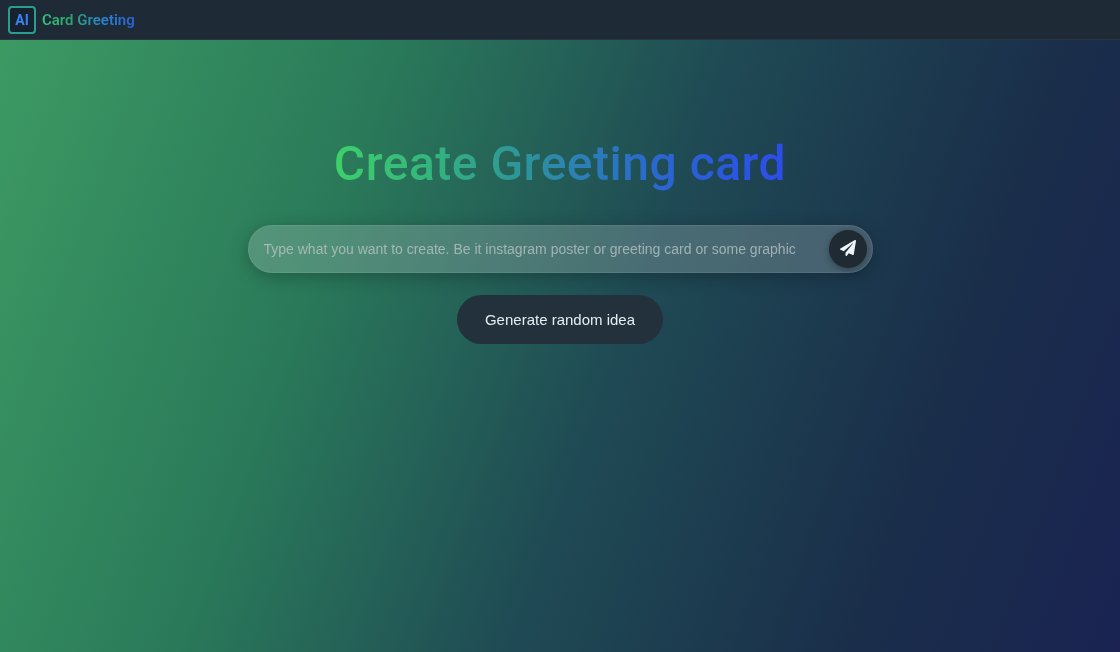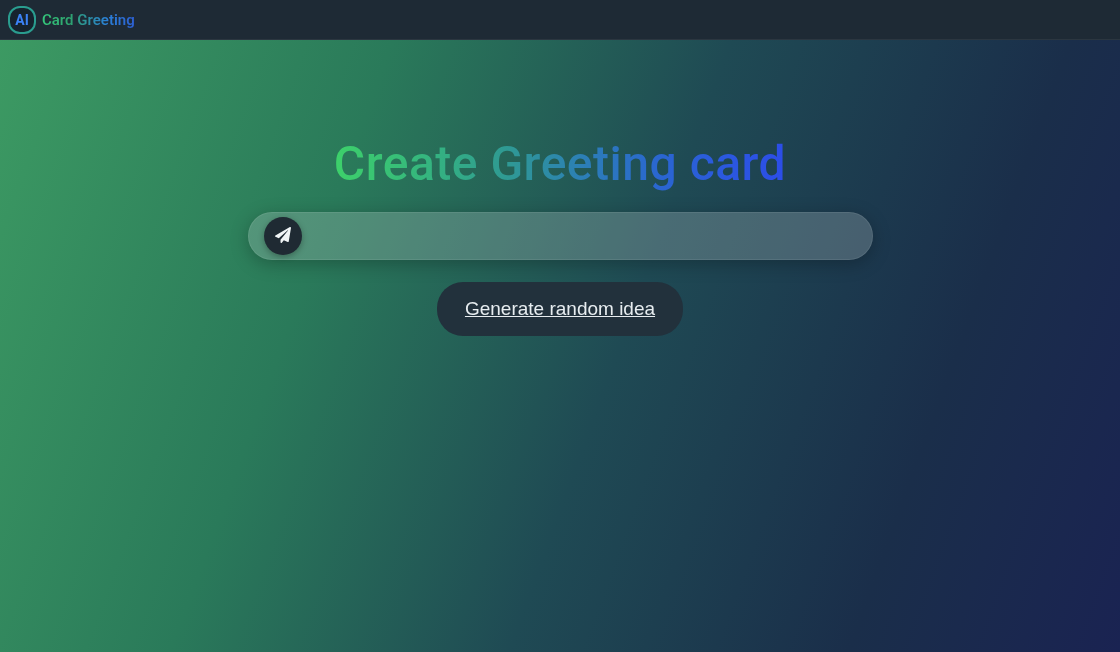--- a/index.html
+++ b/index.html
@@ -24,21 +24,21 @@
     }
     .logo-wrap {
       display: flex;
       align-items: center;
       gap: 6px;
     }
     .logo-badge {
       width: 28px;
       height: 28px;
       border: 2px solid #2a9d8f;
-      border-radius: 12px;
+      border-radius: 4px;
       display: flex;
       align-items: center;
       justify-content: center;
       font-size: 14px;
       font-weight: 700;
       color: #3b82f6;
       background: #16232e;
     }
     .brand-text {
       font-size: 15px;
@@ -53,21 +53,21 @@
       padding-top: 95px;
       display: flex;
       flex-direction: column;
       align-items: center;
     }
     .headline {
       font-size: 48px;
       font-weight: 500;
       letter-spacing: 0.5px;
       text-align: center;
-      margin-bottom: 20px;
+      margin-bottom: 33px;
     }
     .headline .grad {
       background: linear-gradient(90deg, #3dd16a 0%, #35b67e 20%, #2f9a93 38%, #2c7fb6 55%, #2a66d0 72%, #2b57e0 88%, #2c4de8 100%);
       -webkit-background-clip: text;
       background-clip: text;
       color: transparent;
     }
     .search-row {
       width: 625px;
       height: 48px;
@@ -107,46 +107,46 @@
       height: 16px;
       fill: #f0f4f6;
     }
     .button-row {
       display: flex;
       gap: 18px;
     }
     .pill-btn {
       background: #22313c;
       color: #e7edf0;
-      font-size: 19px;
+      font-size: 15px;
       border: none;
       border-radius: 26px;
       padding: 16px 28px;
       cursor: pointer;
-      text-decoration: underline;
     }
   </style>
 </head>
 <body>
 
 <div class="header">
   <div class="logo-wrap">
     <div class="logo-badge">
       <span>AI</span>
     </div>
     <span class="brand-text">Card Greeting</span>
   </div>
 </div>
 
 <div class="main">
   <h1 class="headline">
     <span class="grad">Create  Greeting  card</span>
   </h1>
 
   <div class="search-row">
+    <input type="text" class="search-input" placeholder="Type what you want to create. Be it instagram poster or greeting card or some graphic" style="">
     <button class="submit-btn">
       <span>
         <svg viewBox="0 0 512 512">
             <path d="M476 3.2L12.5 270.6c-18.1 10.4-15.8 35.6 2.2 43.2L121 358.4l287.3-253.2c5.5-4.9 13.3 2.6 8.6 8.3L176 407v80.5c0 23.6 28.5 32.9 42.5 15.8L282 426l124.6 52.2c14.2 6 30.4-2.9 33-18.2l72-432C515 7.8 493.3-6.8 476 3.2z"></path>
           </svg>
       </span>
     </button>
   </div>
 
   <div class="button-row">

